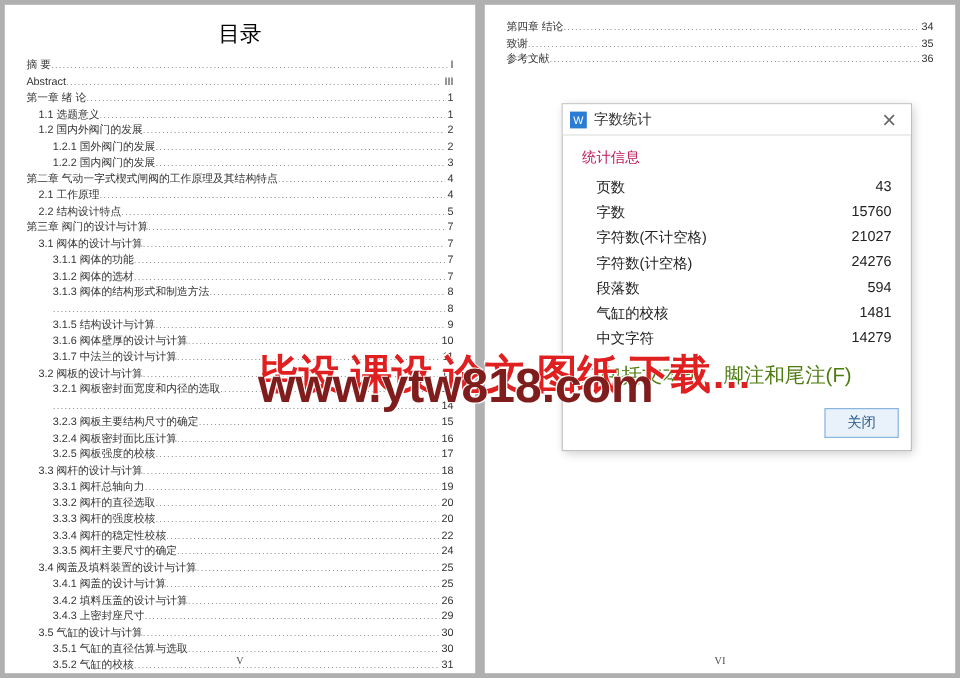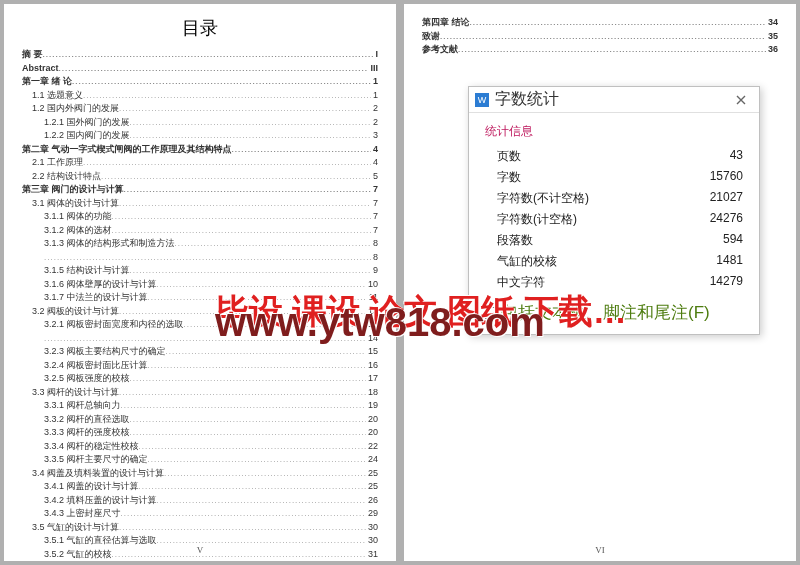--- a/index.html
+++ b/index.html
@@ -41,21 +41,21 @@
 }
 .toc-label { flex: 0 0 auto; }
 .toc-dots {
   flex: 1 1 auto;
   overflow: hidden;
   letter-spacing: 1px;
   color: #888;
   font-size: 8px;
 }
 .toc-pg { flex: 0 0 auto; padding-left: 2px; }
-.lvl-0 { padding-left: 0; font-weight: bold; }
+.lvl-0 { padding-left: 0; font-weight: normal; }
 .lvl-1 { padding-left: 10px; }
 .lvl-2 { padding-left: 22px; }
 .page-num-footer {
   position: absolute;
   bottom: 6px;
   left: 50%;
   transform: translateX(-50%);
   font-size: 9px;
   color: #555;
   font-family: serif;
@@ -79,21 +79,21 @@
   background: #fff;
 }
 .dialog-icon {
   width: 14px; height: 14px;
   background: #2b7cd3;
   color: #fff;
   display: flex; align-items: center; justify-content: center;
   font-size: 9px;
   margin-right: 6px;
 }
-.dialog-title { flex: 1; font-size: 16px; color: #333; }
+.dialog-title { flex: 1; font-size: 12px; color: #333; }
 .dialog-close {
   width: 24px; height: 20px;
   display: flex; align-items: center; justify-content: center;
   color: #666;
   cursor: pointer;
 }
 .dialog-body { padding: 10px 16px 6px; }
 .section-label { font-size: 12px; color: #be185d; margin-bottom: 6px; }
 .stat-row {
   display: flex;
@@ -414,16 +414,19 @@
         <div class="stat-row">
           <span>中文字符</span>
           <span>14279</span>
         </div>
       </div>
     <div class="checkbox-row">
       <span class="checkbox-box"></span>
       <span>包括文本框、脚注和尾注(F)</span>
     </div>
   </div>
+  <div class="dialog-footer">
+    <button class="btn-close">关闭</button>
+  </div>
 </div>
 
 <div class="watermark1">毕设 课设 论文 图纸 下载…</div>
 <div class="watermark2">www.ytw818.com</div>
 
 </body></html>

